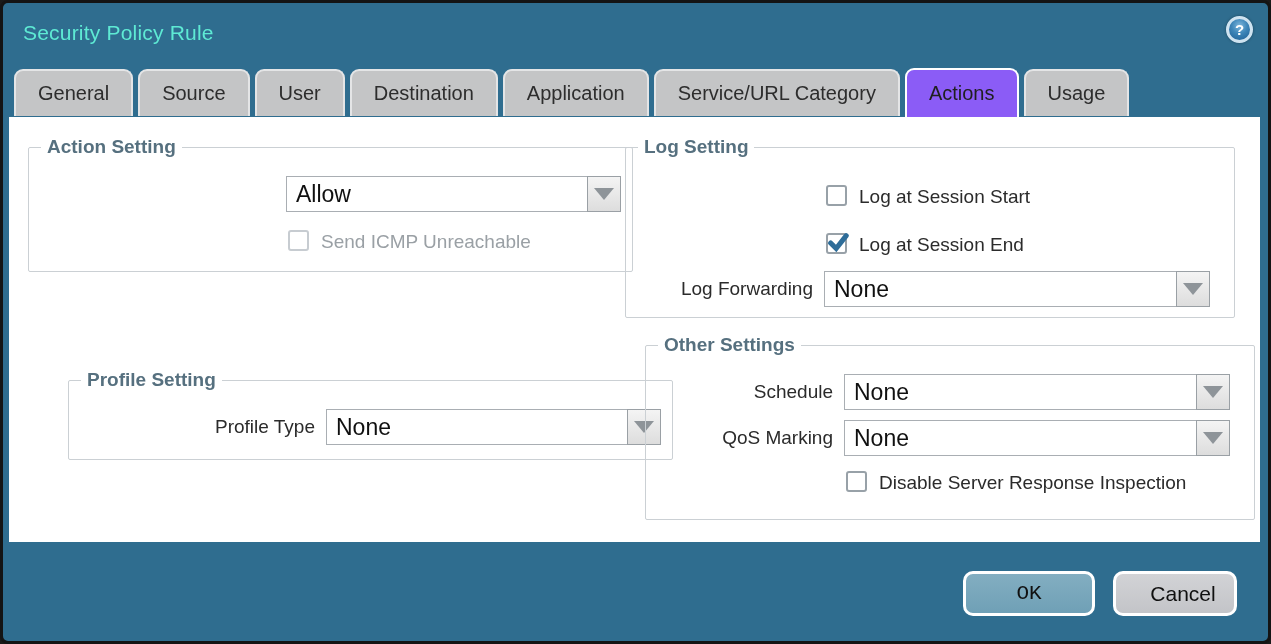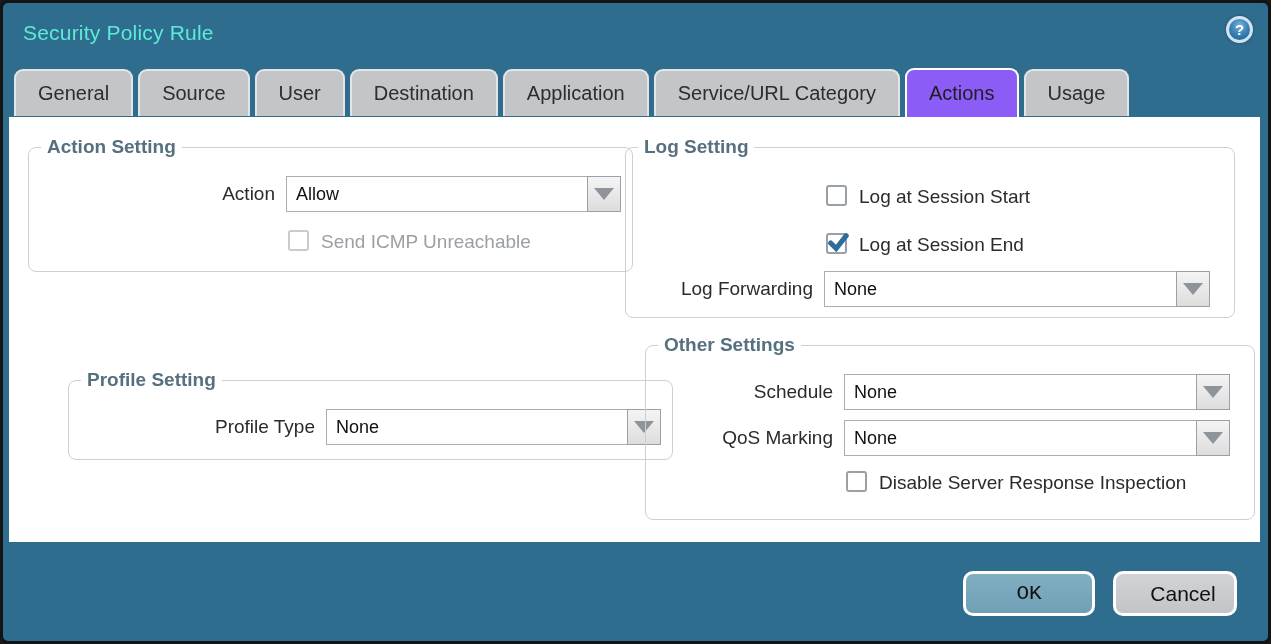--- a/index.html
+++ b/index.html
@@ -49,21 +49,21 @@
     color:#1f1f1f;
   }
   
   .panel {
     position:absolute; left:6px; top:114px;
     width:1251px; height:425px;
     background:#ffffff;
   }
   .group {
     position:absolute;
-    border:1px solid #cbd0d4; border-radius:8px;
+    border:1px solid #cbd0d4; border-radius:2px;
   }
   .group-legend {
     position:absolute; top:-12px; left:12px;
     background:#ffffff; padding:0 6px;
     font-weight:bold; font-size:19px; color:#56707f;
     white-space:nowrap;
   }
   .group-action   { left:19px;  top:30px;  width:605px; height:125px; }
   .group-profile  { left:19px;  top:263px; width:605px; height:80px;margin-left:40px;  }
   .group-log      { left:616px; top:30px;  width:610px; height:171px; }
@@ -71,21 +71,21 @@
 
   .field-label {
     position:absolute; height:36px; line-height:36px;
     font-size:19px; color:#2b2b2b; text-align:right;
     white-space:nowrap;
   }
   
   .dropdown { position:absolute; display:flex; height:36px; cursor:pointer; }
   .dd-input {
     border:1px solid #a9aeb3; background:#ffffff;
-    font-size:18px; color:#101010;
+    font-size:23px; color:#101010;
     display:flex; align-items:center; padding:0 9px;
   }
   .dd-btn {
     width:34px; height:36px; margin-left:-1px;
     background:linear-gradient(#f4f4f4,#dddddd);
     border:1px solid #9aa0a5;
     display:flex; align-items:center; justify-content:center;
   }
   .dd-arrow {
     width:0; height:0;
@@ -135,21 +135,20 @@
     <div class="tab">Application</div>
     <div class="tab">Service/URL Category</div>
     <div class="tab active">Actions</div>
     <div class="tab">Usage</div>
   </div>
 
   <div class="panel">
 
     <div class="group group-action">
       <span class="group-legend">Action Setting</span>
-      <div class="field-label" style="left:0; top:28px; width:246px;">Action</div>
       <div class="dropdown" style="left:257px; top:28px;">
         <div class="dd-input" style="width:302px;">Allow</div>
         <div class="dd-btn">
           <span class="dd-arrow"></span>
         </div>
       </div>
       <div class="checkbox disabled" style="left:259px; top:82px;">
         
       </div>
       <div class="check-label disabled" style="left:292px; top:83px;">Send ICMP Unreachable</div>

